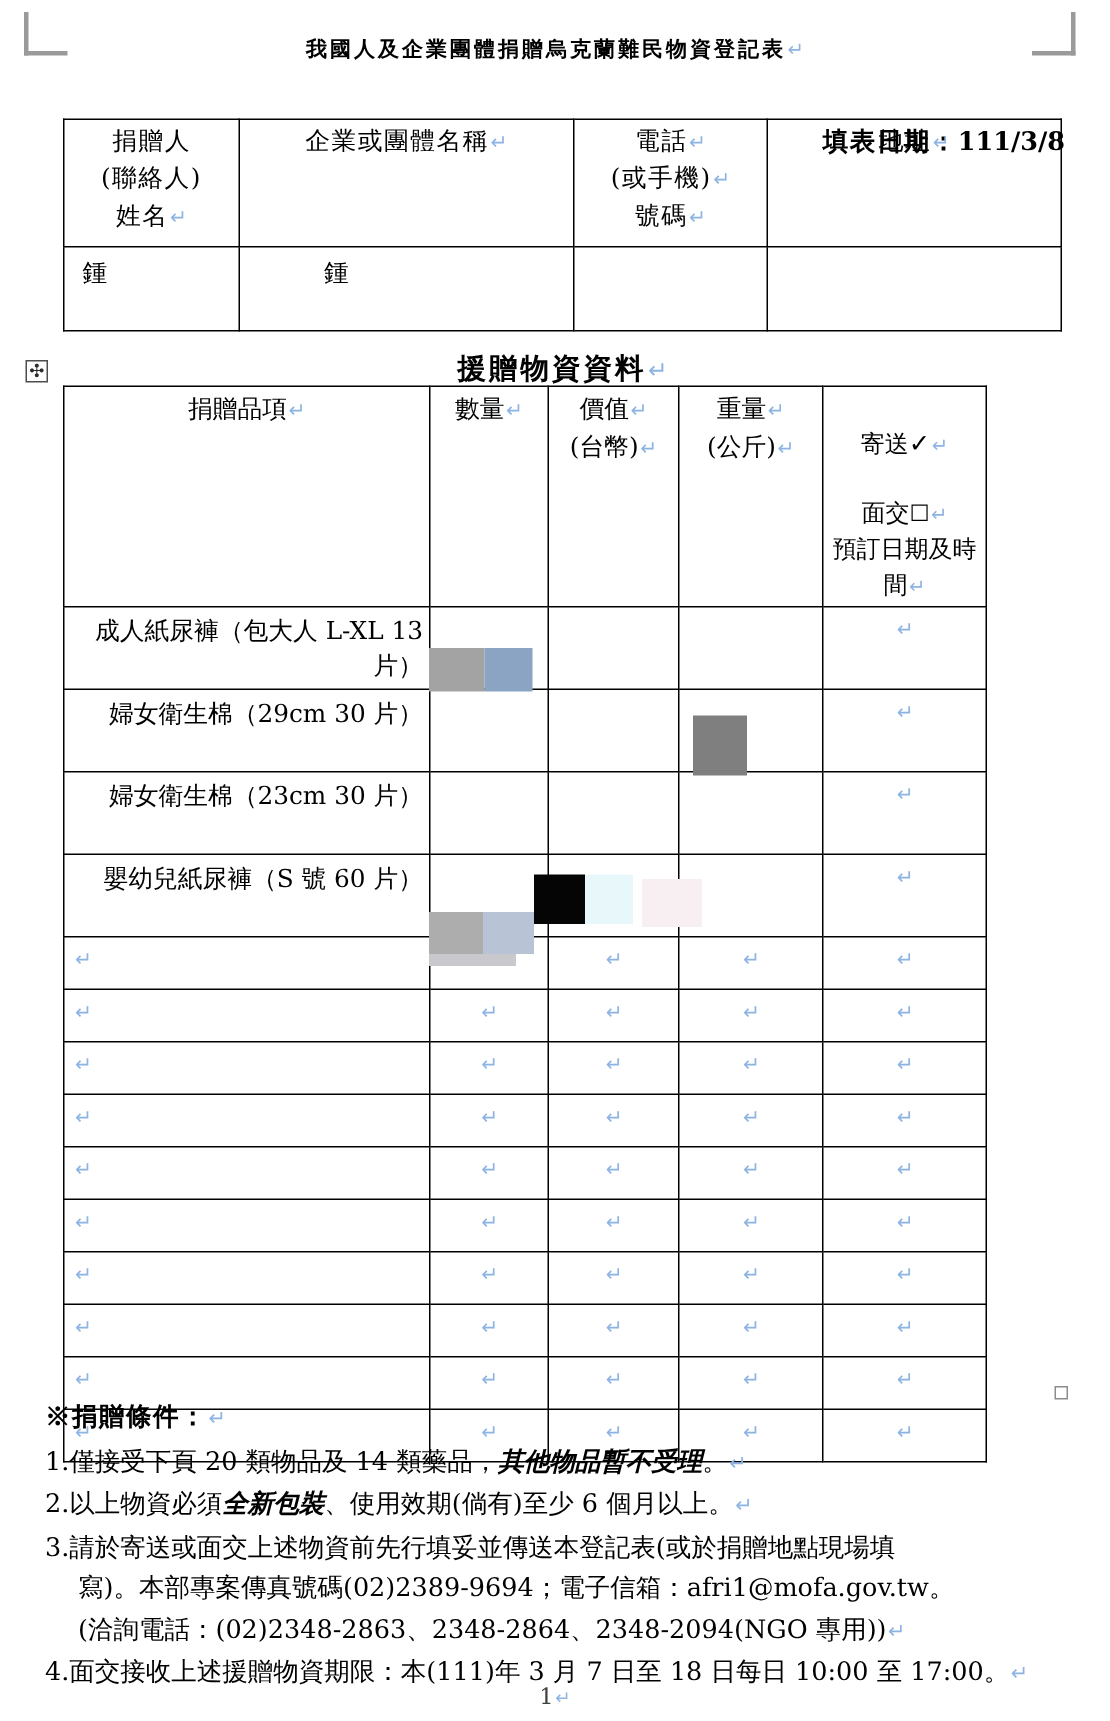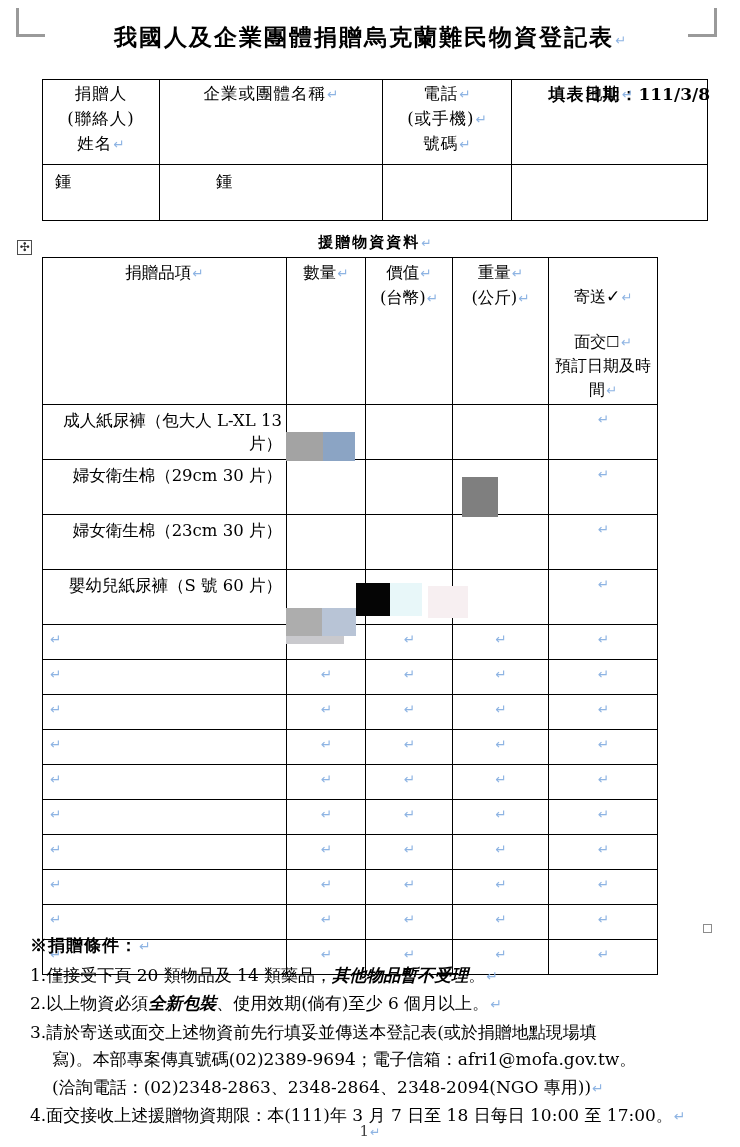--- a/index.html
+++ b/index.html
@@ -28,21 +28,21 @@
 
   
   .title-block {
     position: absolute;
     left: 0;
     top: 22px;
     width: 740px;
     text-align: center;
   }
   .doc-title {
-    font-size: 23px;
+    font-size: 14px;
     font-weight: bold;
     letter-spacing: 2px;
     display: inline-block;
   }
   .date-line {
     position: absolute;
     left: 0;
     top: 55px;
     width: 710px;
     text-align: right;
@@ -100,21 +100,21 @@
   }
   .donor-table td.val.mid { padding-left: 56px; }
 
   
   .section-bar {
     position: absolute;
     left: 42px;
     top: 233px;
     width: 666px;
     text-align: center;
-    font-size: 15px;
+    font-size: 19px;
     font-weight: bold;
     letter-spacing: 2px;
   }
   .move-handle {
     position: absolute;
     left: 17px;
     top: 240px;
     width: 15px;
     height: 15px;
     border: 1.4px solid #4d4d4d;

